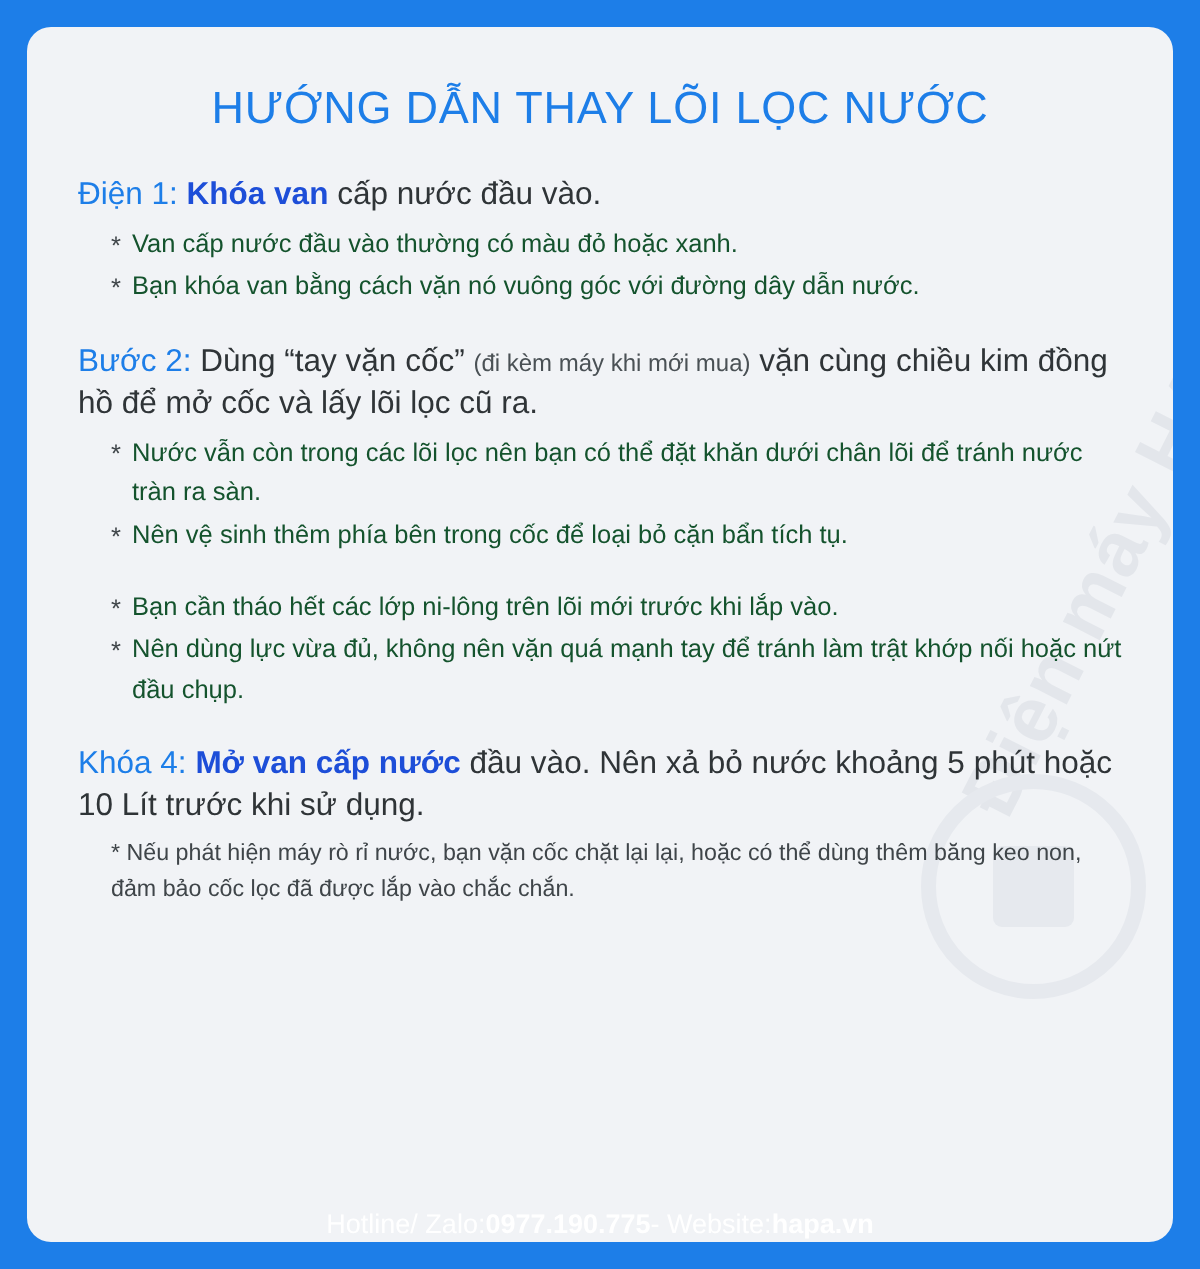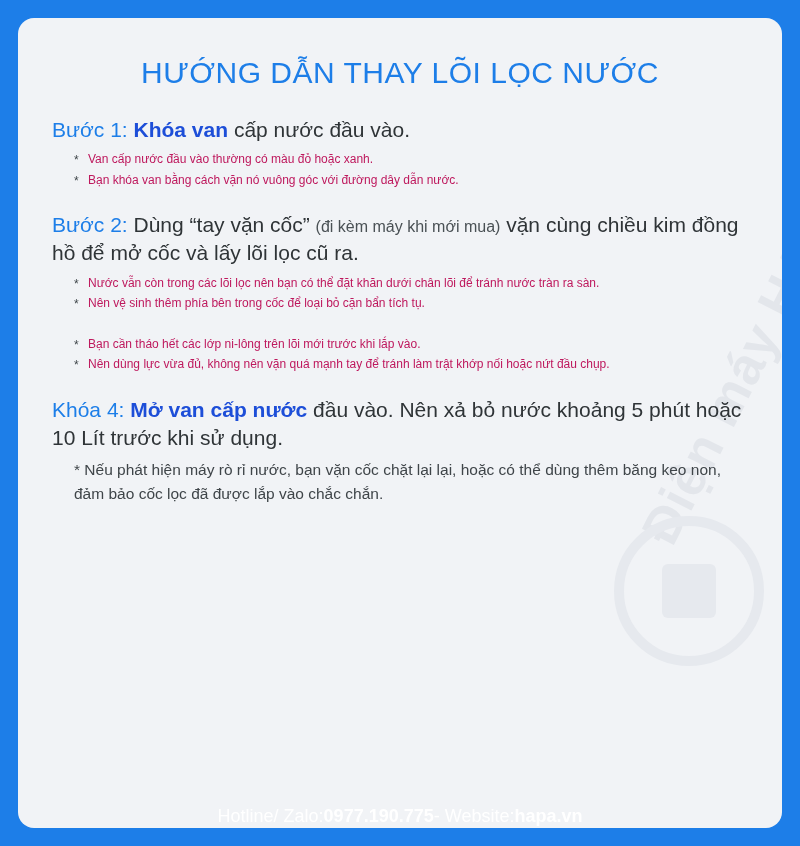--- a/index.html
+++ b/index.html
@@ -116,23 +116,23 @@
   .step-head b { font-weight: bold; color: #1d4ed8; }
   .small-note { font-size: 16px; color: #4a5155; }
 
   .bullets {
     margin: 0;
     padding: 0 0 0 22px;
     list-style: none;
   }
   .bullets li {
     position: relative;
-    font-size: 12px;
+    font-size: 17px;
     line-height: 1.55;
-    color: #be185d;
+    color: #14532d;
     padding-left: 14px;
     margin-bottom: 2px;
   }
   .bullets li::before {
     content: "*";
     position: absolute;
     left: 0;
     top: 1px;
     color: #3f4549;
   }
@@ -170,21 +170,21 @@
       <div class="wm-circle"></div>
     </div>
 
     <div class="content">
       <h1 class="title">HƯỚNG DẪN THAY LÕI LỌC NƯỚC</h1>
 
       <div class="steps">
 
         <div class="step">
           <p class="step-head">
-            <span class="step-label">Bước 1:</span>
+            <span class="step-label">Điện 1:</span>
             <b>Khóa van</b><span> cấp nước đầu vào.</span>
           </p>
           <ul class="bullets">
             <li>Van cấp nước đầu vào thường có màu đỏ hoặc xanh.</li>
             <li>Bạn khóa van bằng cách vặn nó vuông góc với đường dây dẫn nước.</li>
           </ul>
         </div>
 
         <div class="step">
           <p class="step-head">

